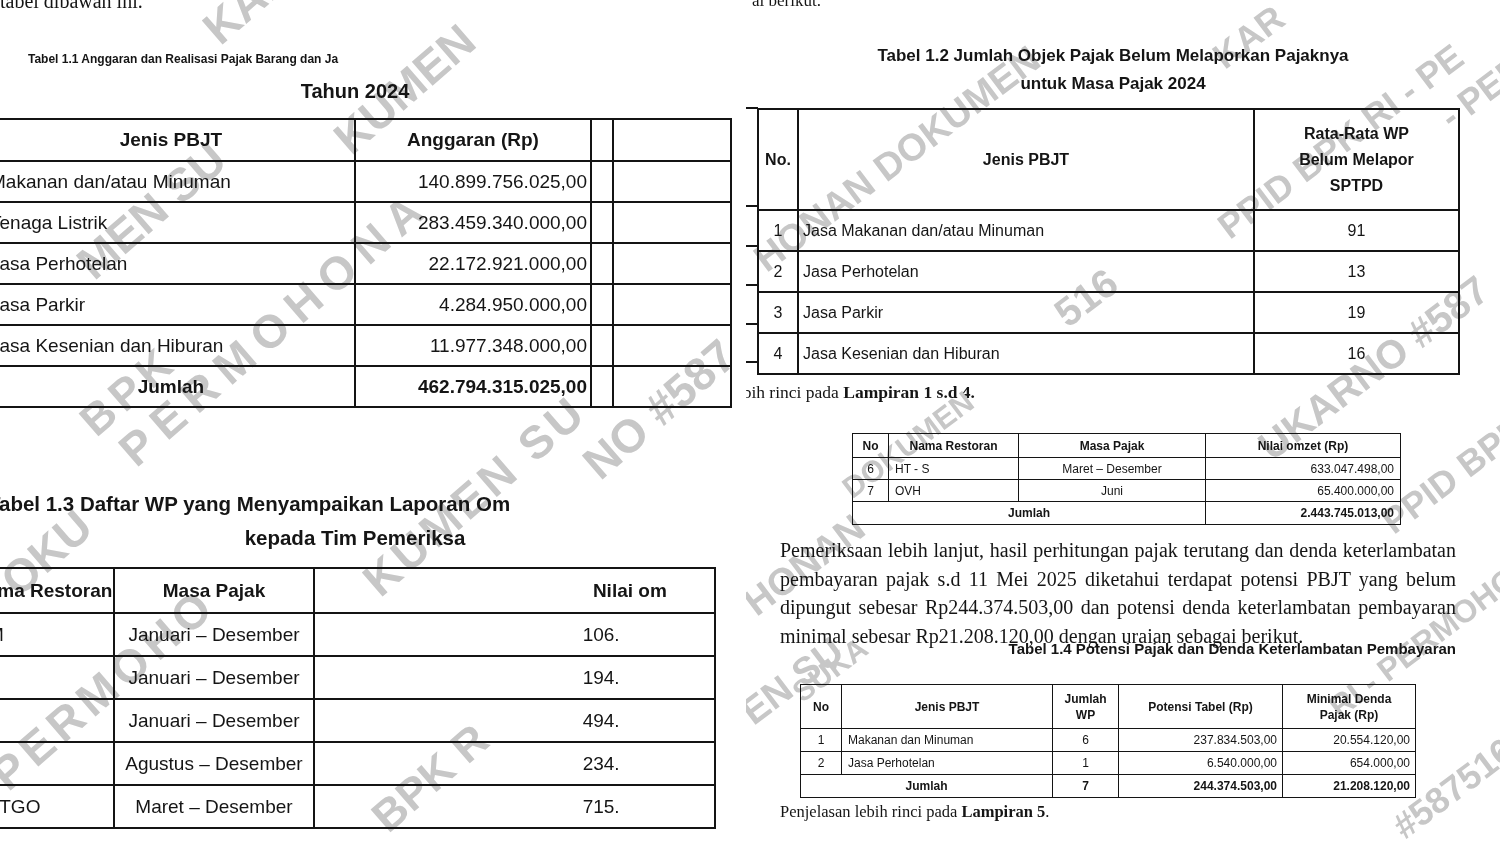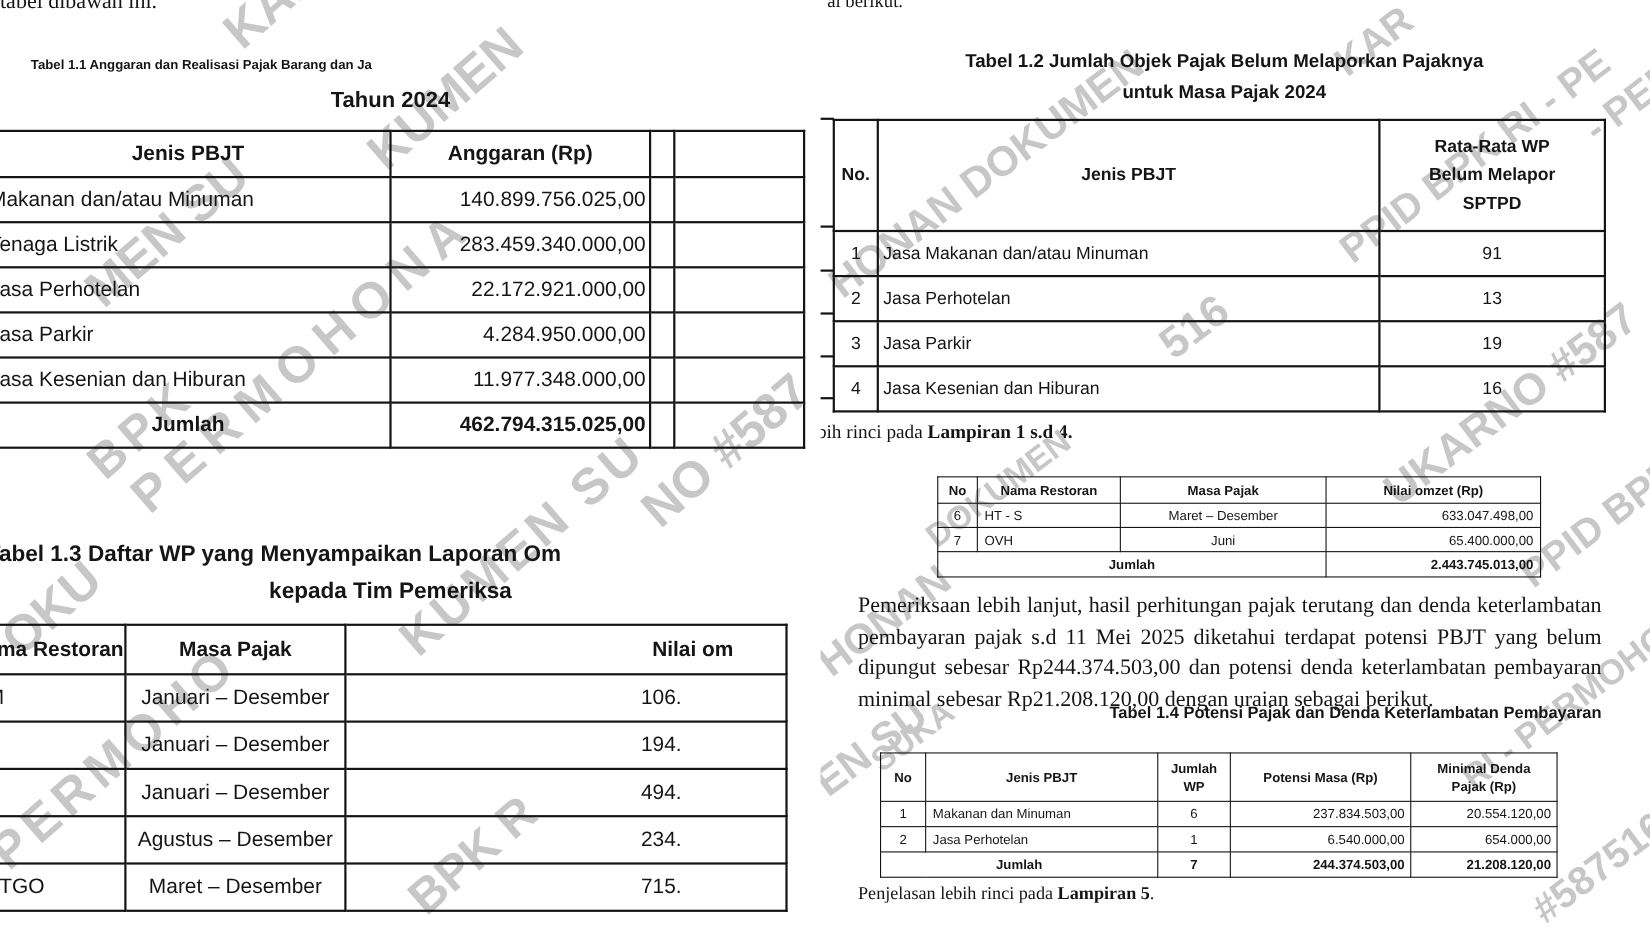--- a/index.html
+++ b/index.html
@@ -321,21 +321,21 @@
           <col style="width:133px">
         </colgroup>
       <tbody>
           <tr class="hdr">
         <td style="height:43px">No</td>
         <td>Jenis PBJT</td>
         <td>
           <div>Jumlah</div>
           <div>WP</div>
         </td>
-        <td>Potensi Masa (Rp)</td>
+        <td>Potensi Tabel (Rp)</td>
         <td>
           <div>Minimal Denda</div>
           <div>Pajak (Rp)</div>
         </td>
       </tr>
       <tr>
         <td class="no">1</td>
         <td class="jenis">Makanan dan Minuman</td>
         <td class="ctrv">6</td>
         <td class="money">237.834.503,00</td>

